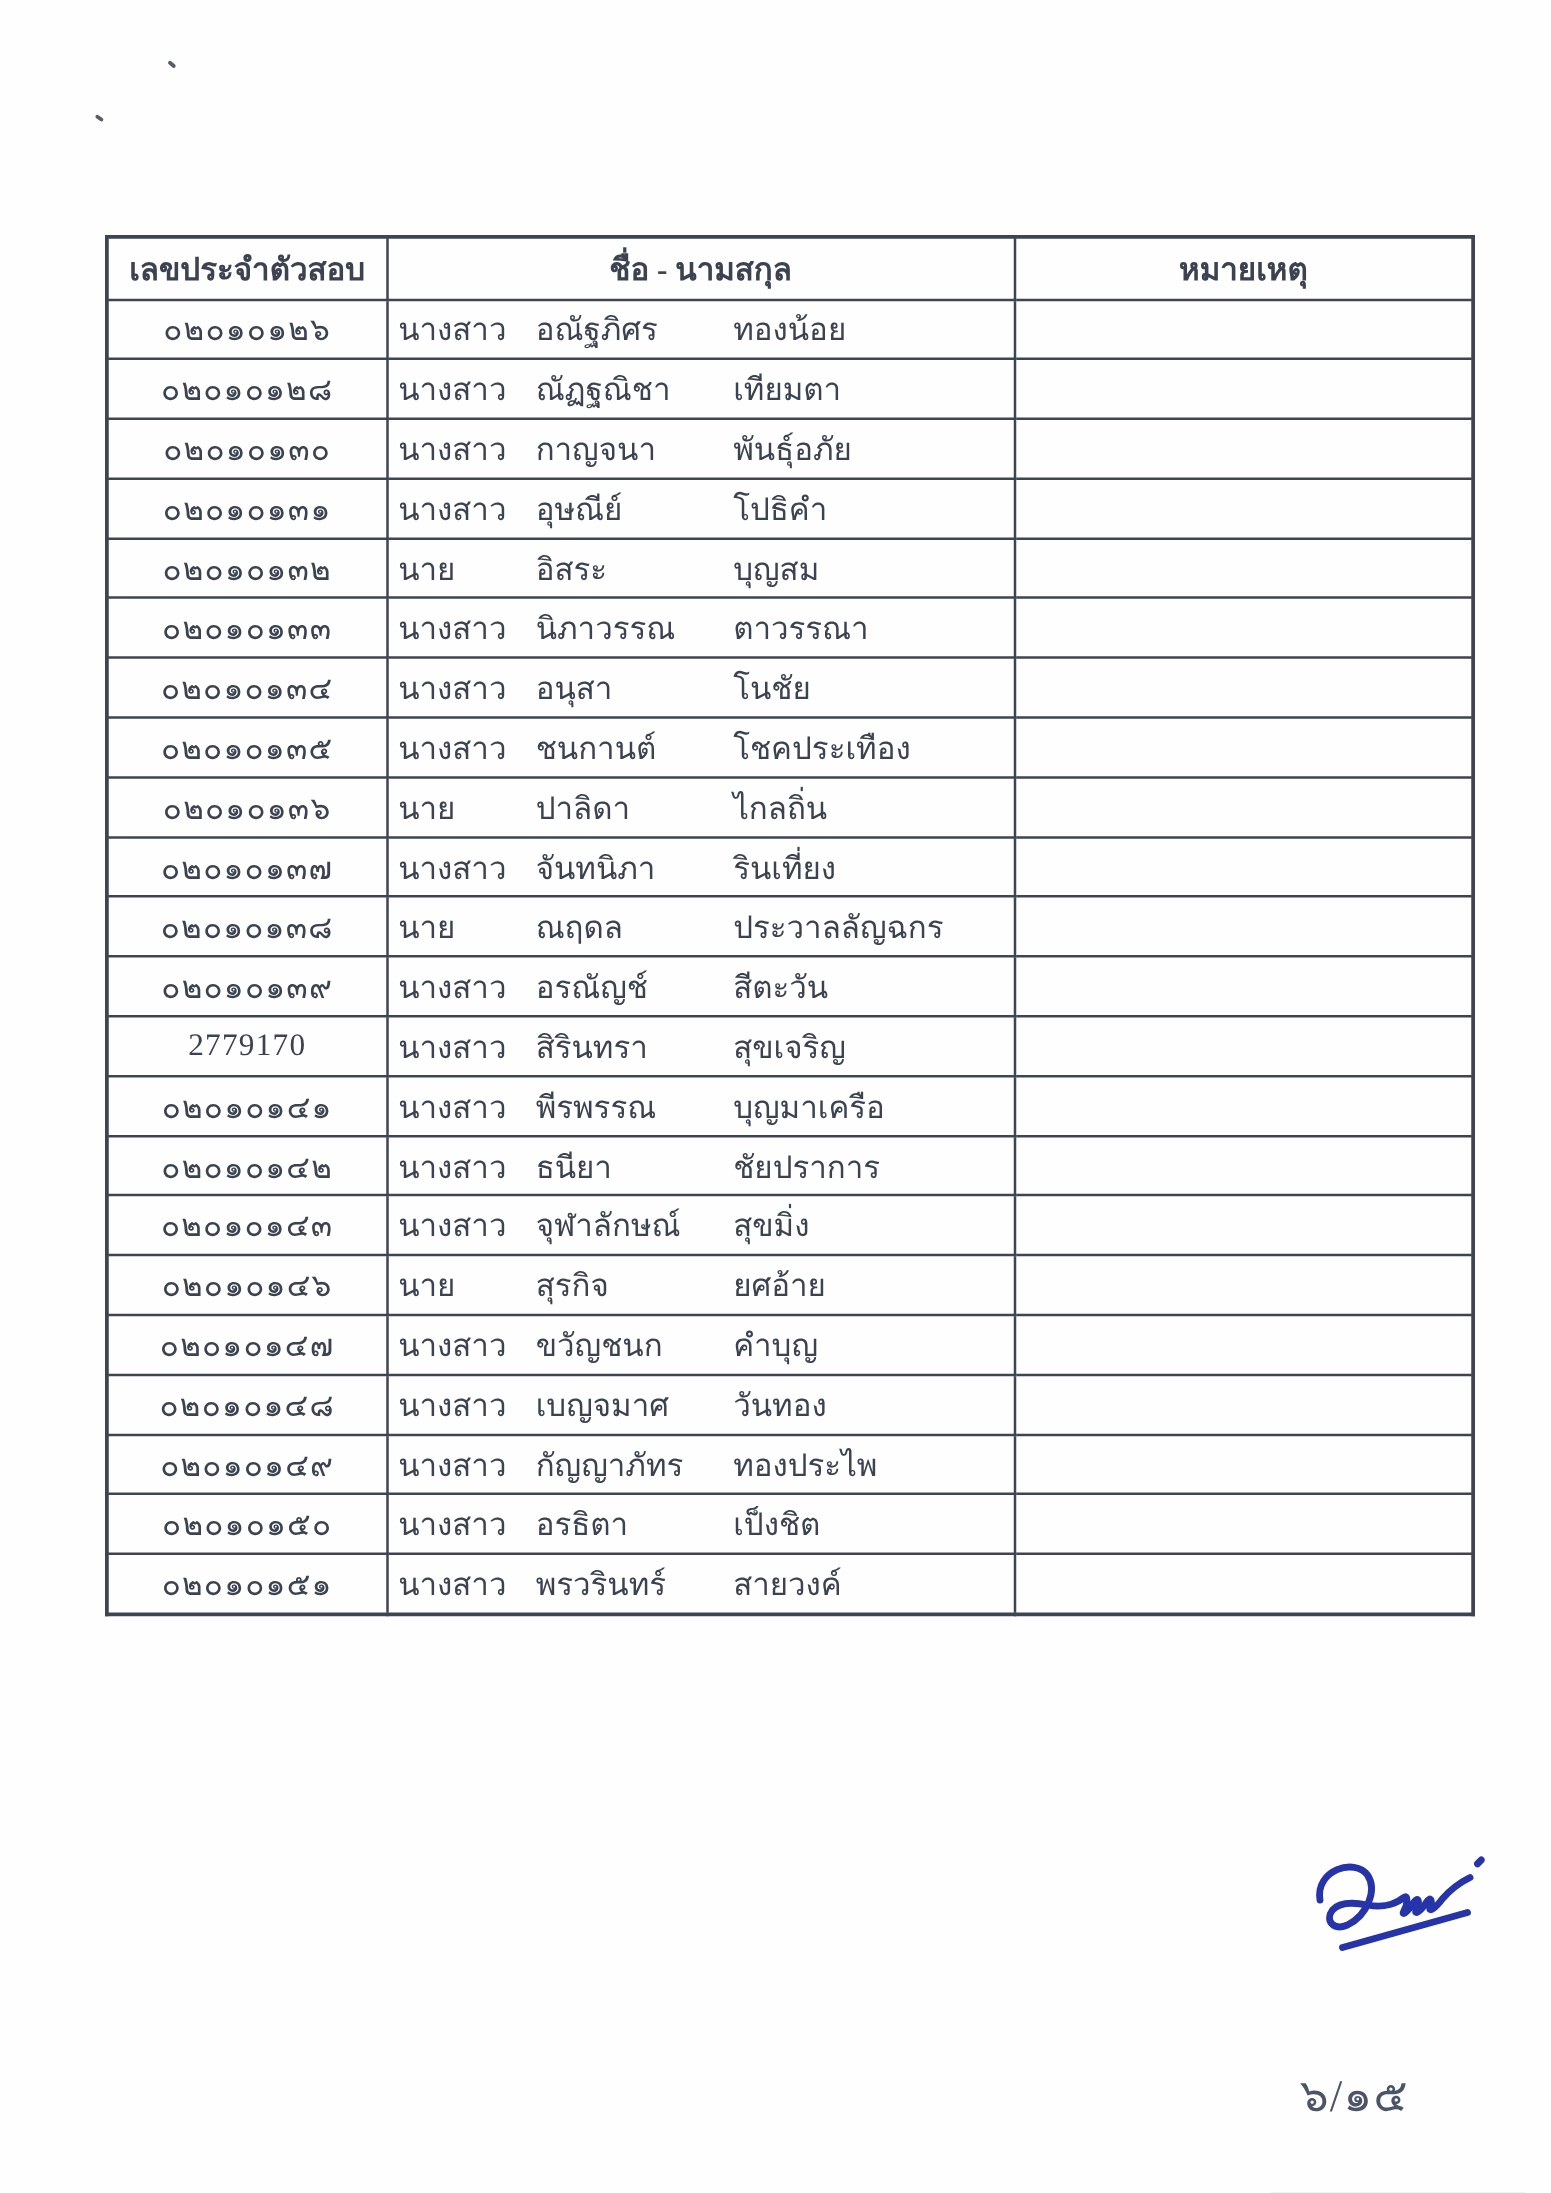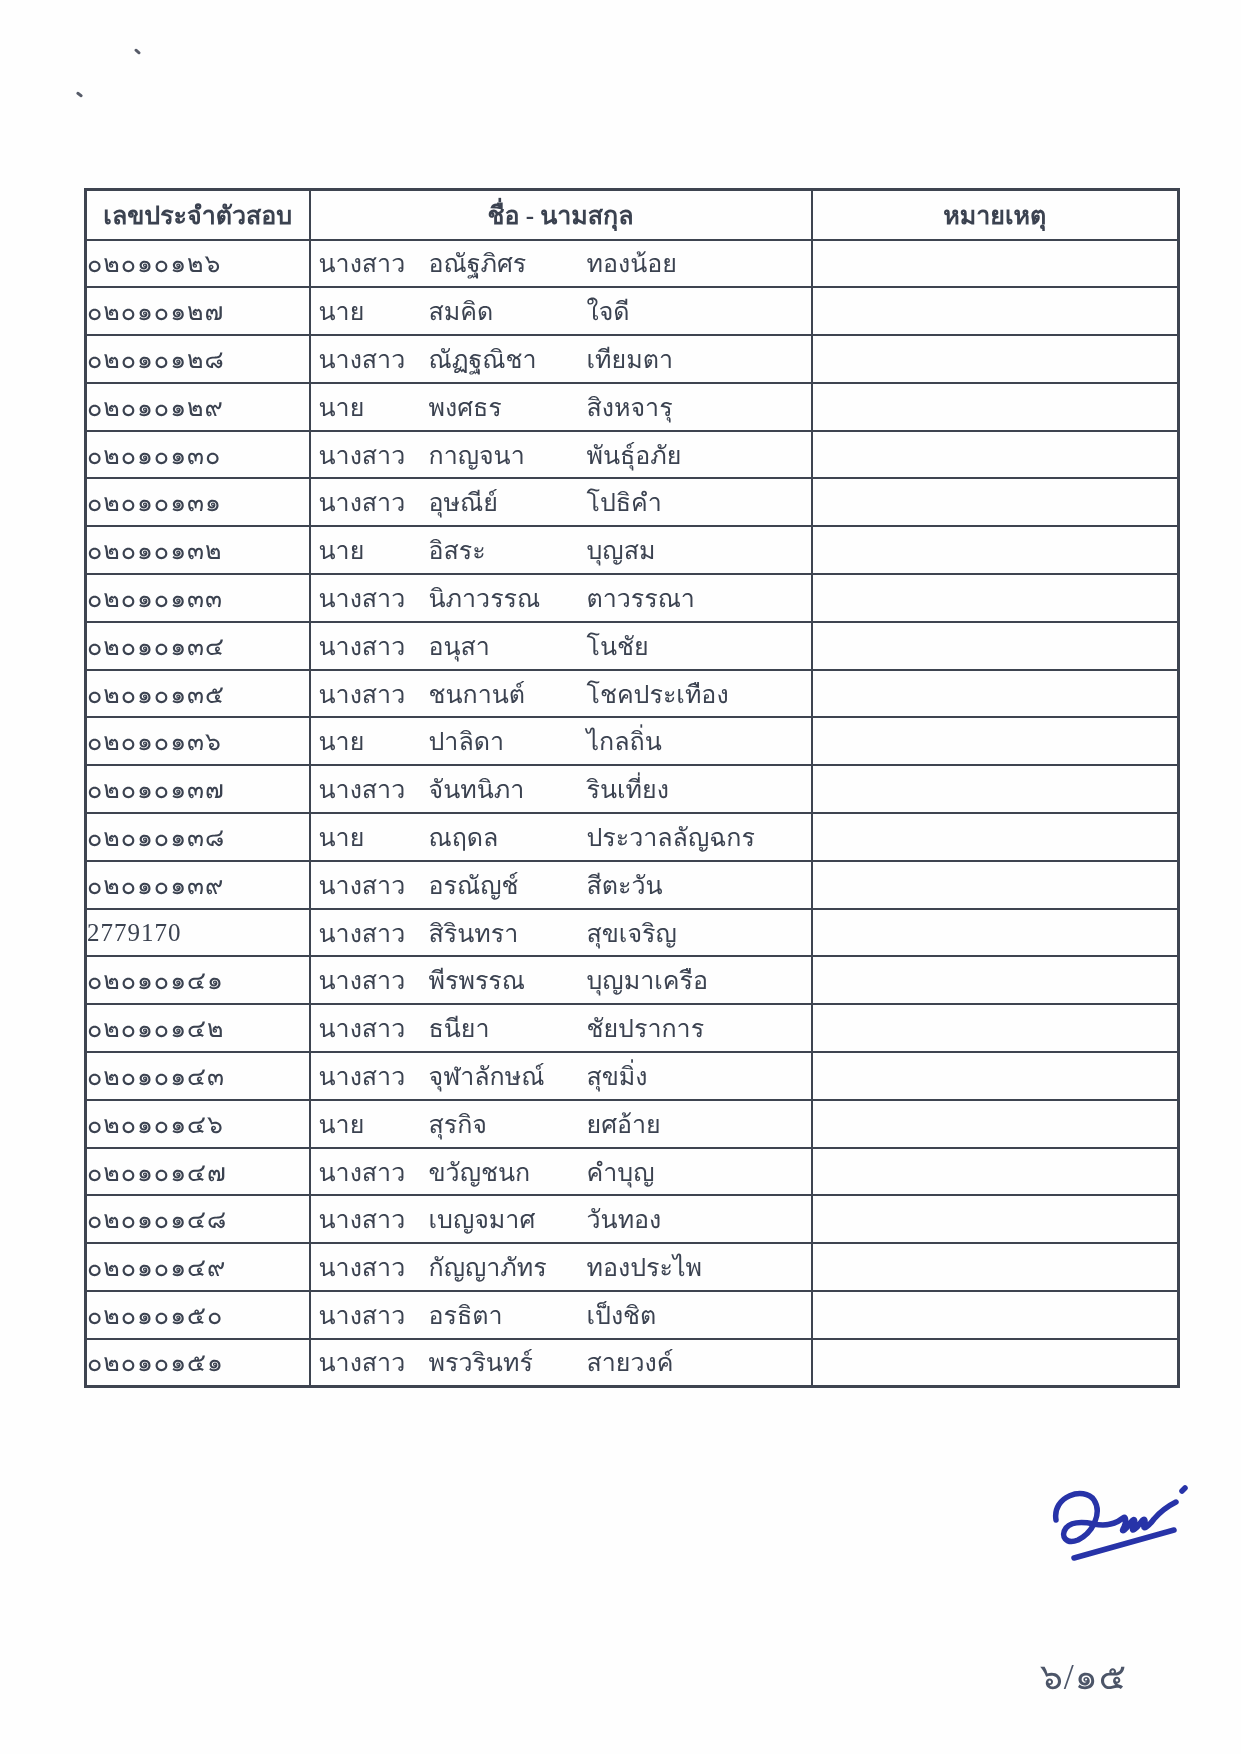--- a/index.html
+++ b/index.html
@@ -45,21 +45,21 @@
   col.c1{width:224px;}
   col.c2{width:502px;}
   col.c3{width:367px;}
   thead th{
     height:50px;
     font-weight:bold;
     text-align:center;
     font-size:25px;
   }
   tbody td{height:47.8px;}
-  td.c-id{text-align:left;letter-spacing:1px;}
+  td.c-id{text-align:center;letter-spacing:1px;}
   td.c-name{padding:0;}
   .name-wrap{display:flex;align-items:center;width:100%;justify-content:flex-end;}
   .name-wrap .t{flex:0 0 118px;padding-left:8px;}
   .name-wrap .f{flex:0 0 158px;}
   .name-wrap .l{flex:1;}
   td.c-remark{}
 
   .signature{
     position:absolute;left:1032px;top:1478px;
     width:170px;height:105px;
@@ -99,55 +99,33 @@
       <td class="c-name">
         <span class="name-wrap">
           <span class="t">นางสาว</span>
           <span class="f">อณัฐภิศร</span>
           <span class="l">ทองน้อย</span>
         </span>
       </td>
       <td class="c-remark"></td>
     </tr>
 
-    <tr>
-      <td class="c-id">๐๒๐๑๐๑๒๗</td>
-      <td class="c-name">
-        <span class="name-wrap">
-          <span class="t">นาย</span>
-          <span class="f">สมคิด</span>
-          <span class="l">ใจดี</span>
-        </span>
-      </td>
-      <td class="c-remark"></td>
-    </tr>
 
     <tr>
       <td class="c-id">๐๒๐๑๐๑๒๘</td>
       <td class="c-name">
         <span class="name-wrap">
           <span class="t">นางสาว</span>
           <span class="f">ณัฏฐณิชา</span>
           <span class="l">เทียมตา</span>
         </span>
       </td>
       <td class="c-remark"></td>
     </tr>
 
-    <tr>
-      <td class="c-id">๐๒๐๑๐๑๒๙</td>
-      <td class="c-name">
-        <span class="name-wrap">
-          <span class="t">นาย</span>
-          <span class="f">พงศธร</span>
-          <span class="l">สิงหจารุ</span>
-        </span>
-      </td>
-      <td class="c-remark"></td>
-    </tr>
 
     <tr>
       <td class="c-id">๐๒๐๑๐๑๓๐</td>
       <td class="c-name">
         <span class="name-wrap">
           <span class="t">นางสาว</span>
           <span class="f">กาญจนา</span>
           <span class="l">พันธุ์อภัย</span>
         </span>
       </td>

